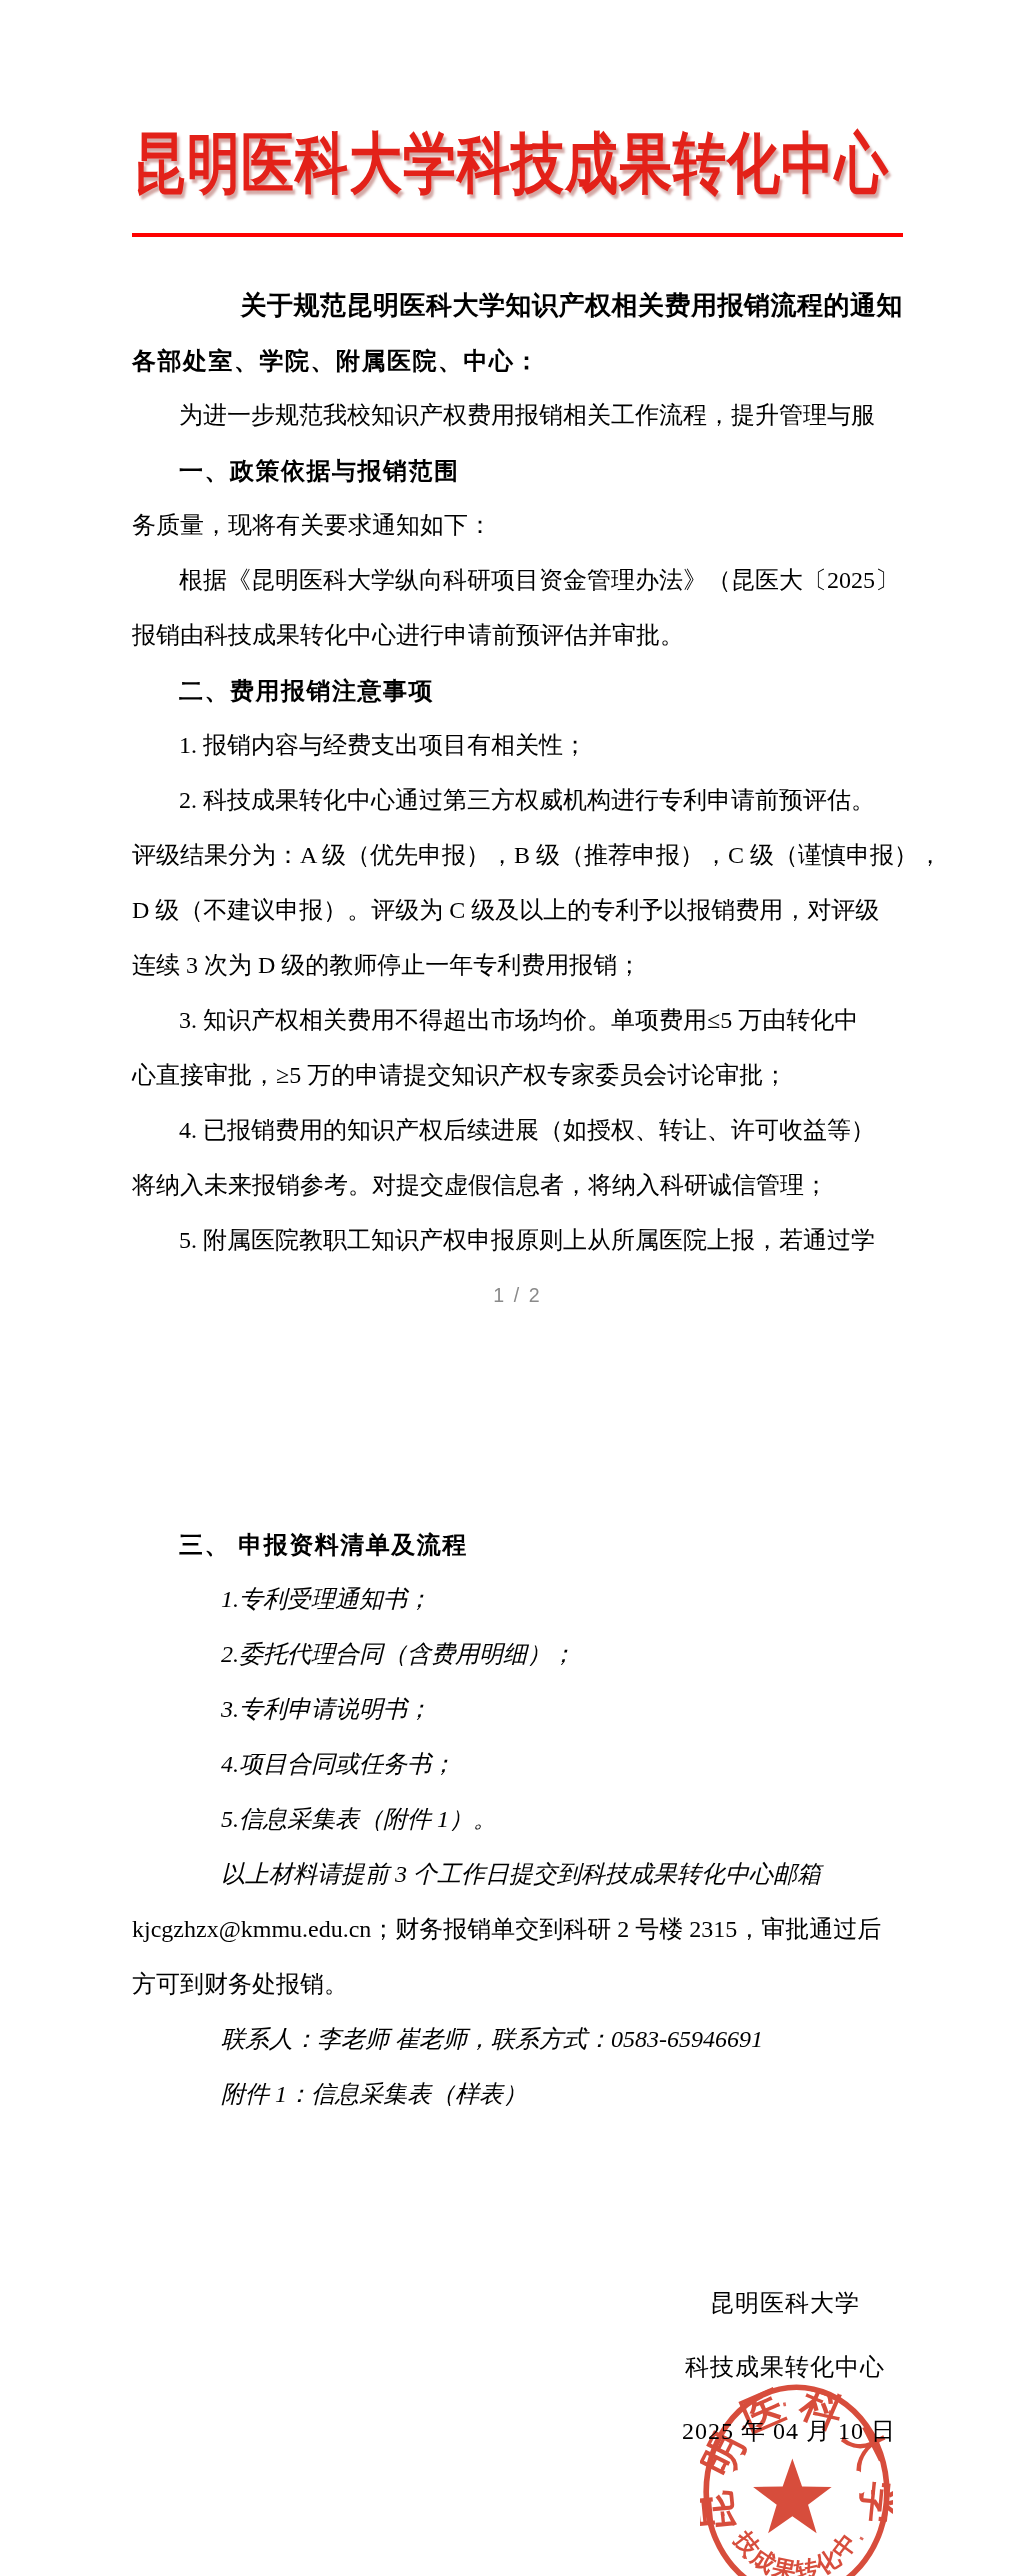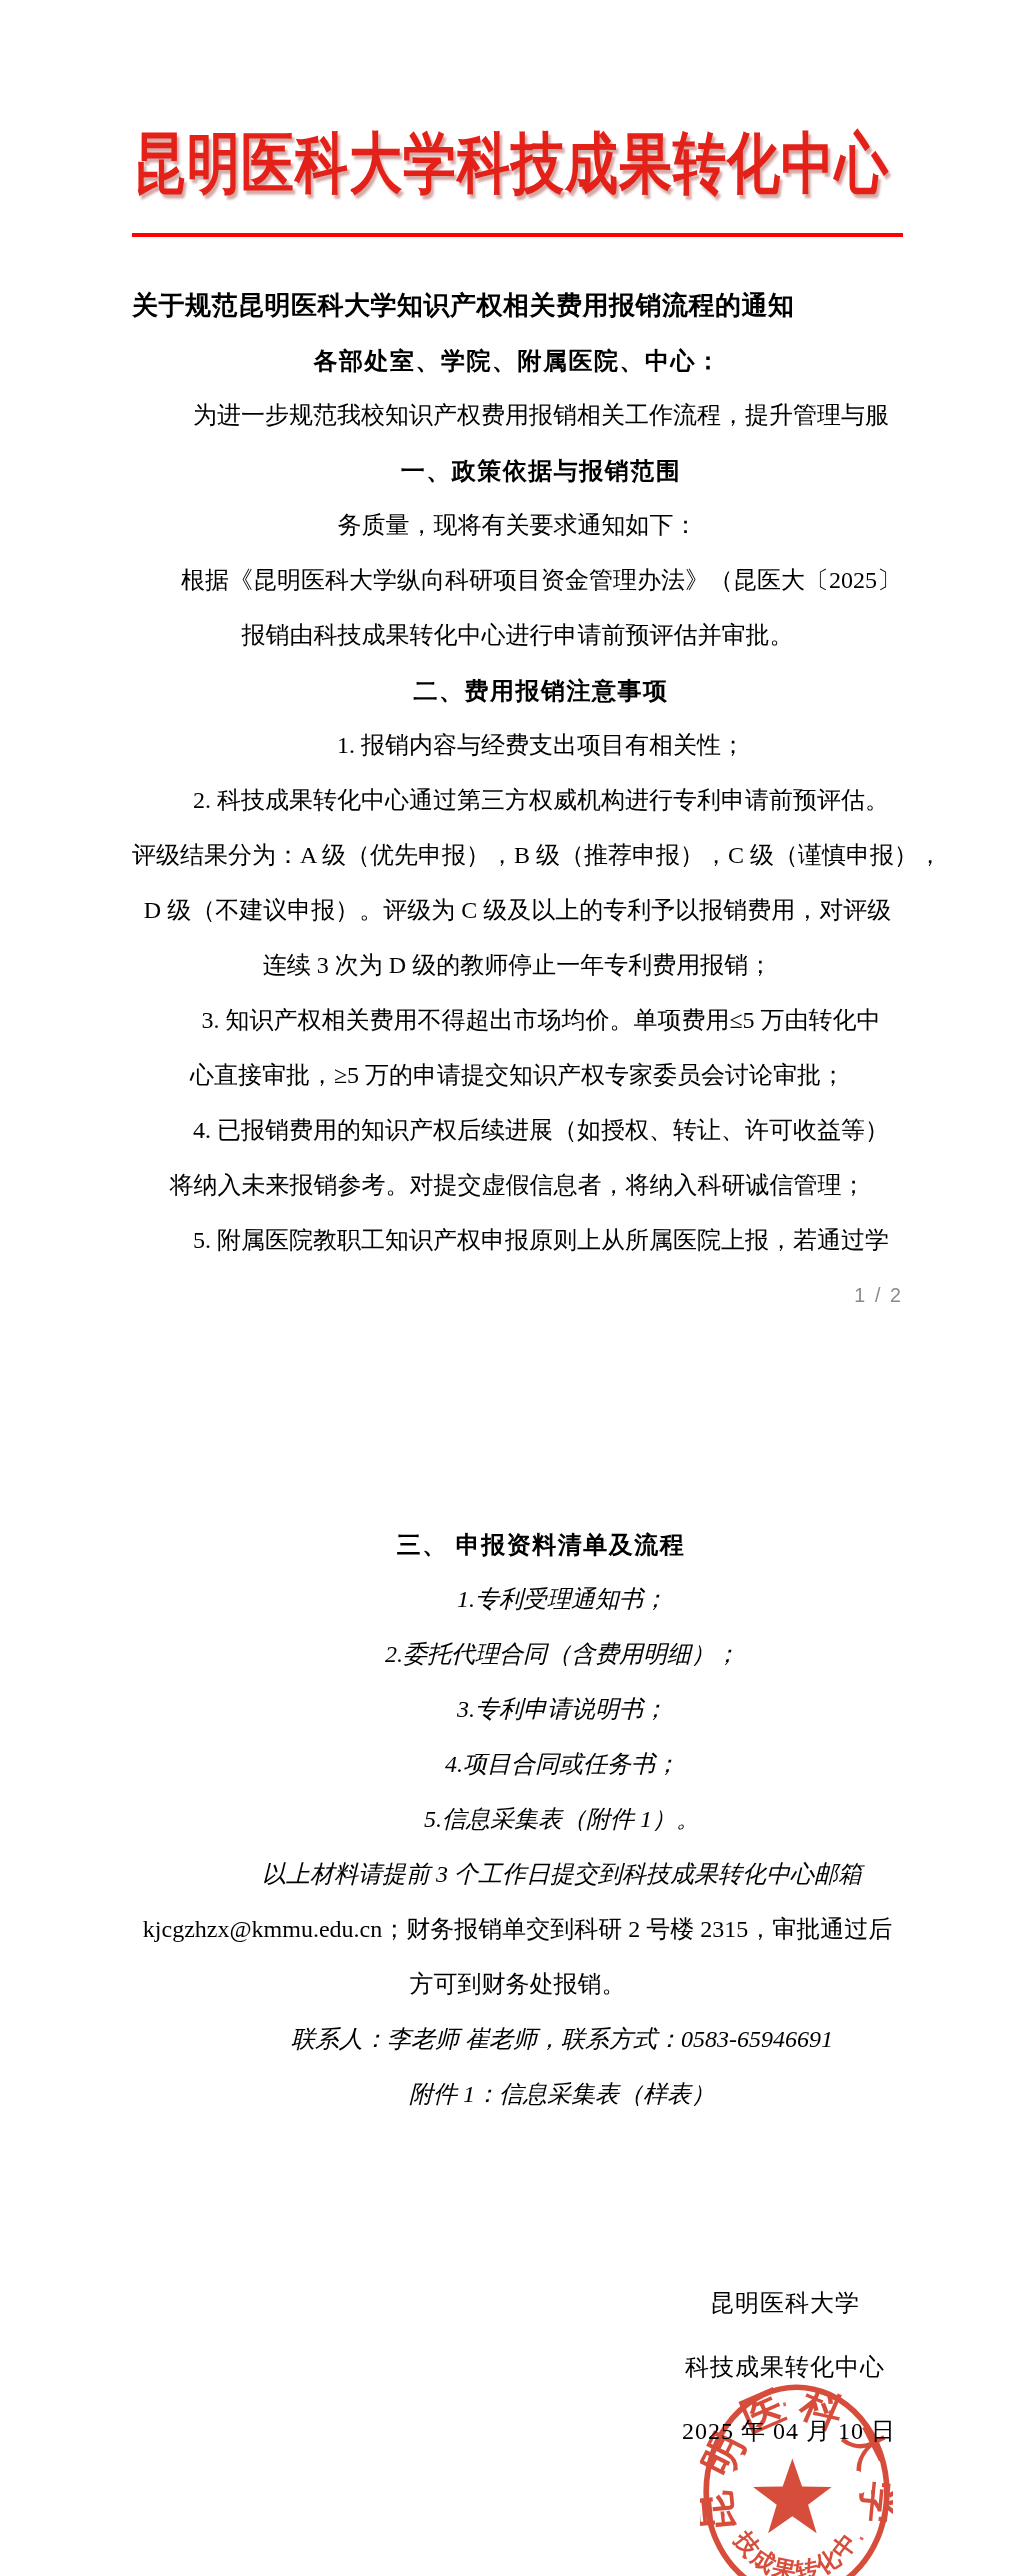--- a/index.html
+++ b/index.html
@@ -12,30 +12,30 @@
   .letterhead {
     margin-top:126px; text-align:center;
     color:#e32119; font-weight:700; font-size:53px; letter-spacing:1px;
     line-height:1.45; transform:scaleY(1.25); transform-origin:center;
     text-shadow:2.6px 3.1px 2.1px rgba(140,30,20,0.38);
     white-space:nowrap;
     font-family:"Liberation Serif","DejaVu Serif",serif;
   }
   .rule { width:771px; height:4.6px; background:#fe0100; margin:30px 119px 0 132px; }
   .content { width:771px; margin-left:132px; font-size:24px; }
-  .ln { height:55px; line-height:55px; white-space:nowrap;text-align:center; }
+  .ln { height:55px; line-height:55px; white-space:nowrap; }
   .title {
     font-family:"Liberation Sans",sans-serif; font-weight:700; font-size:26px;
-    text-align:left; letter-spacing:0.5px; margin-top:41px;
+    text-align:right; letter-spacing:0.5px; margin-top:41px;
   }
   .b { font-family:"Liberation Sans",sans-serif; font-weight:700; letter-spacing:1.5px; }
   .i2 { padding-left:47px; }
   .i3 { padding-left:89px;font-style:italic; }
   .pagenum {
-    color:#8a8a8a; font-size:19.6px; text-align:right; letter-spacing:2.1px;
+    color:#8a8a8a; font-size:19.6px; text-align:center; letter-spacing:2.1px;
     font-family:"Liberation Sans",sans-serif;
   }
   .spacer { height:194px; }
   .sig {
     position:relative; z-index:2; margin:149px 0 0 682px; width:206px;
     text-align:center; font-size:24px;
   }
   .sig .ln { height:64px; line-height:64px; letter-spacing:1px; white-space:nowrap; }
   .stamp {
     position:absolute; left:700px; top:2381px; width:193px; height:222px;

